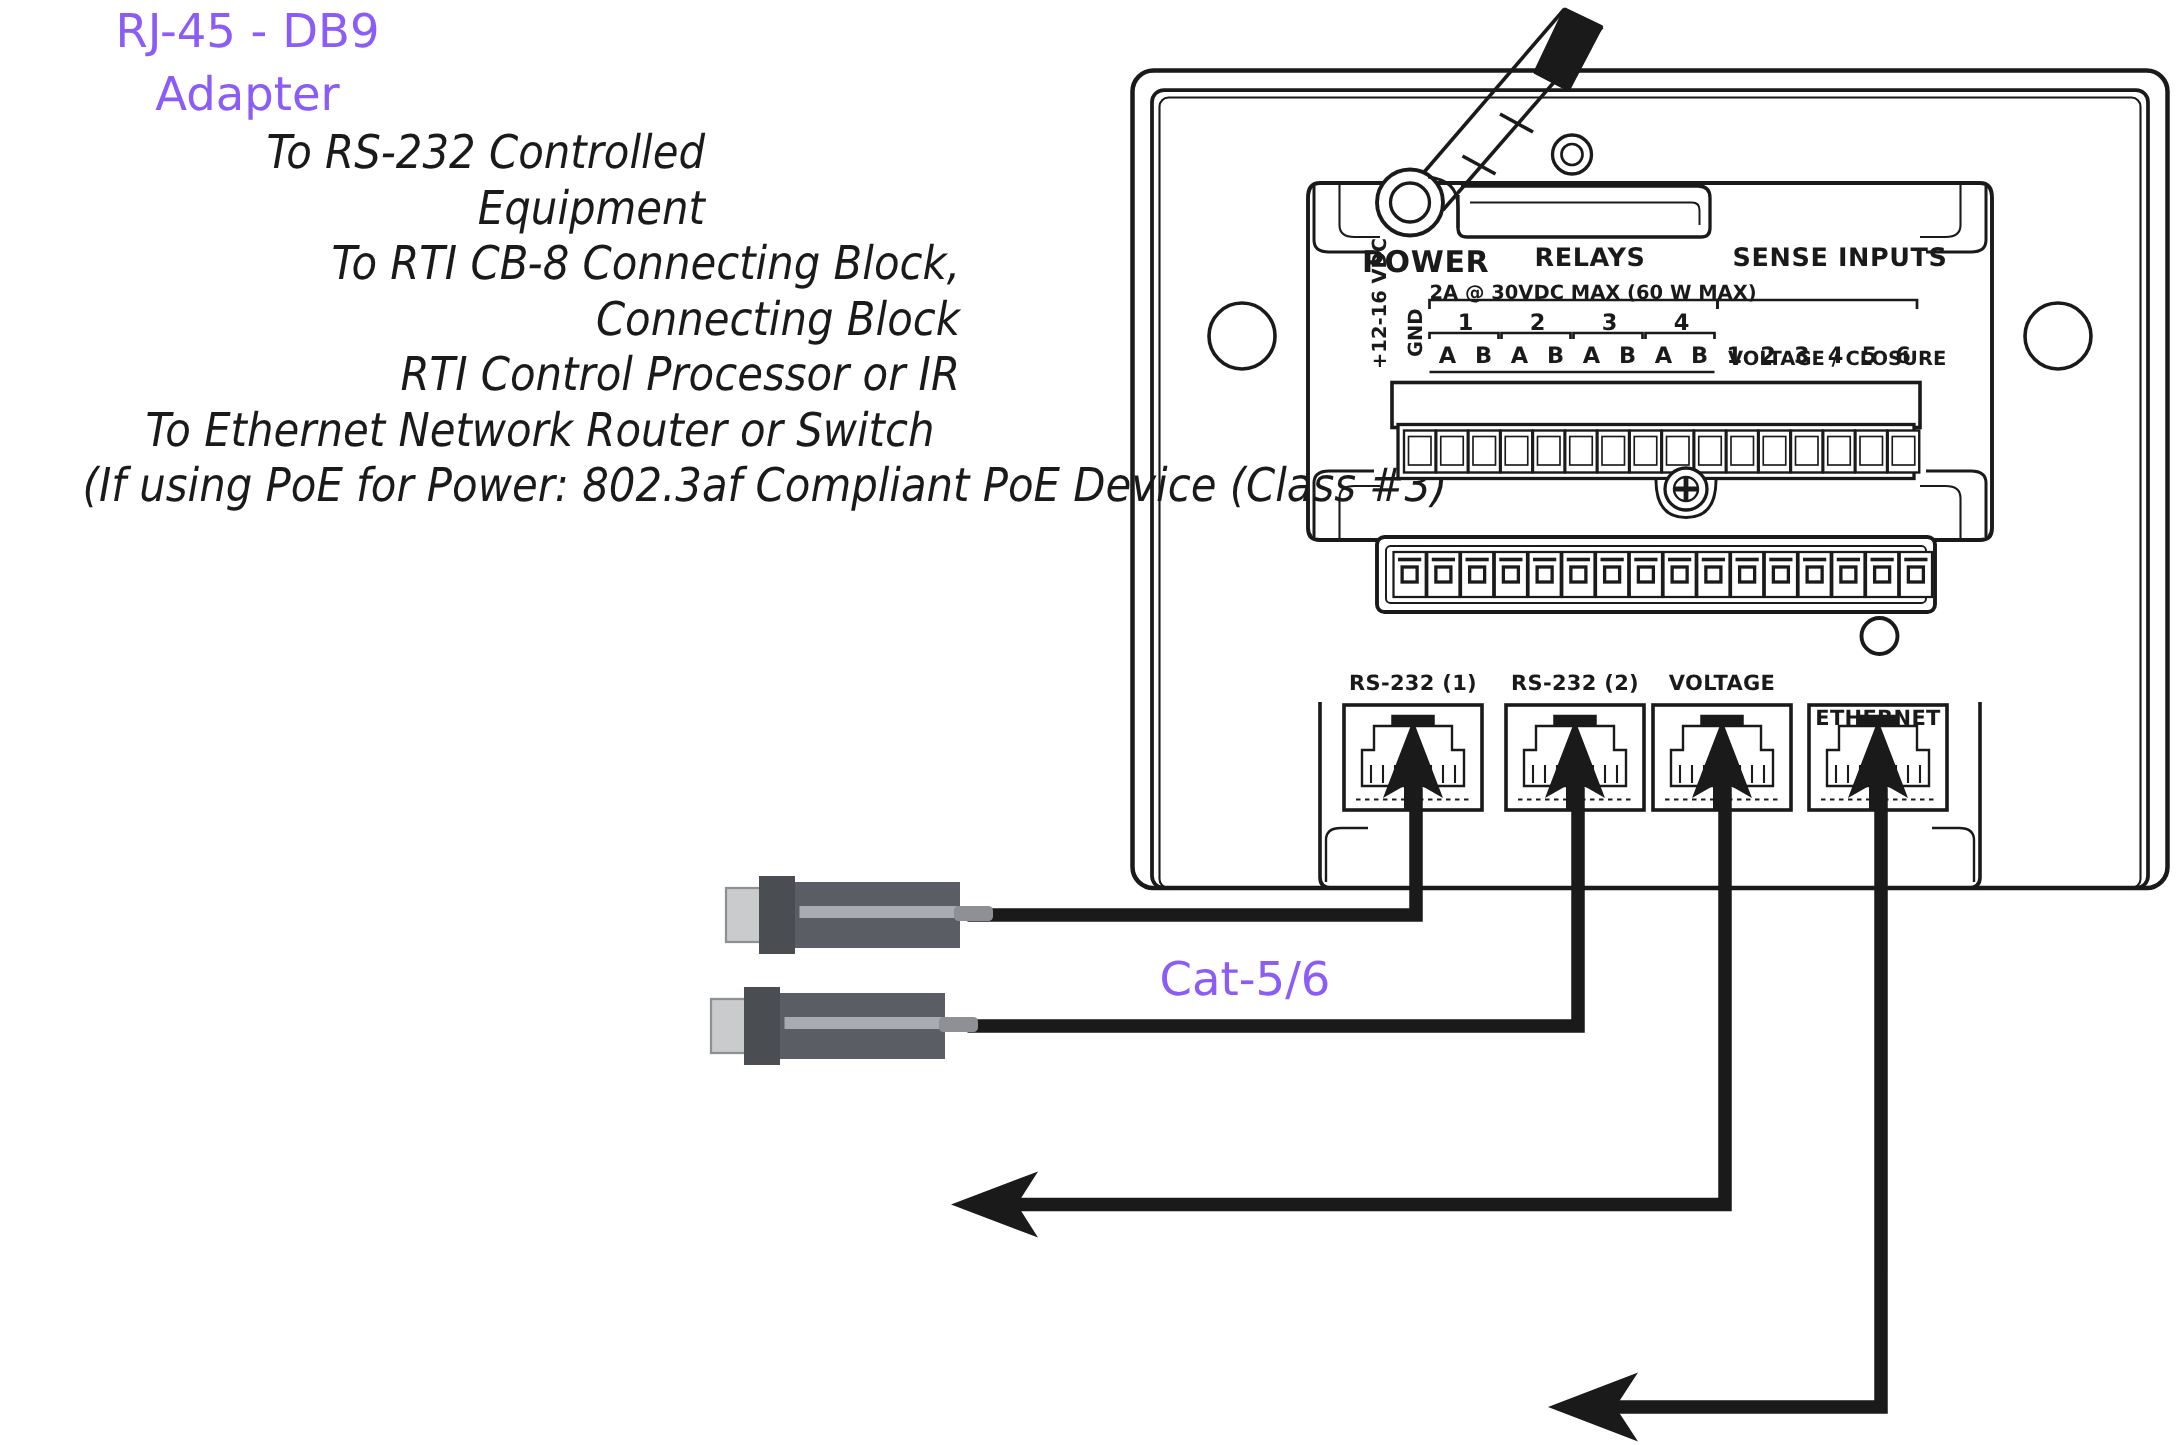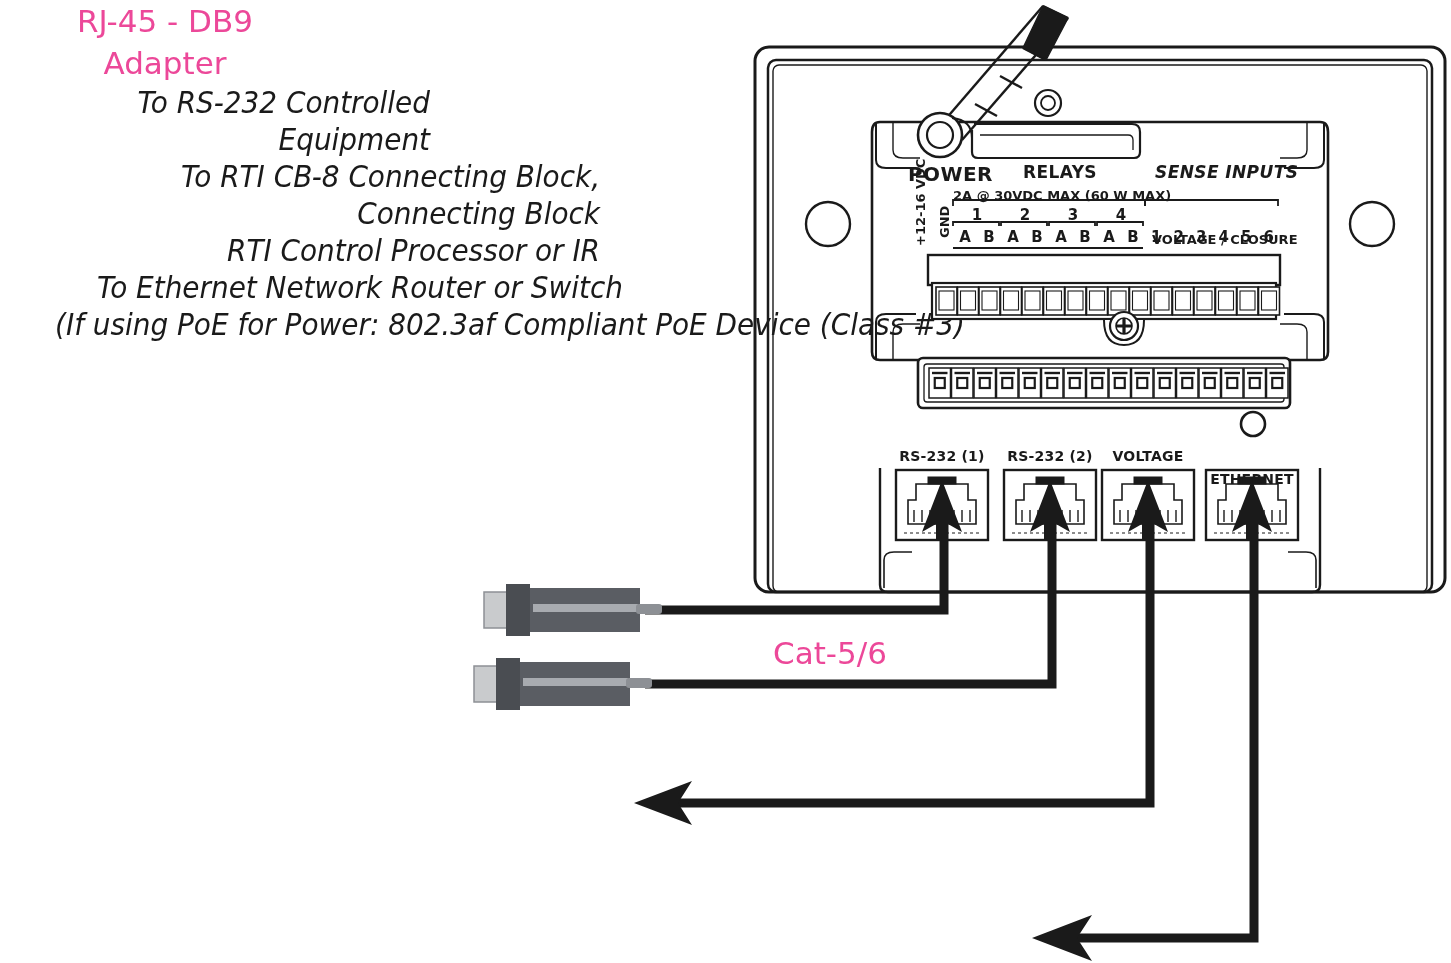--- a/index.html
+++ b/index.html
@@ -28,29 +28,29 @@
     color: #1a1a1a;
   }
   
   .callout {
     font-family: "DejaVu Sans Condensed", "DejaVu Sans", sans-serif;
     font-style: italic;
     font-size: 31px;
     line-height: 37px;
     color: #1a1a1a;
   }
-  .callout.right { text-align: right; }
+  .callout.right { text-align: right; margin-left: 40px; }
   .callout.center { text-align: center; }
   
   .plain {
     font-family: "DejaVu Sans", sans-serif;
     font-style: normal;
     font-size: 31px;
     line-height: 42px;
-    color: #ec4899;
+    color: #8b5cf6;
     text-align: center;
   }
 </style>
 </head>
 <body>
 
 <div id="page">
 
   <svg id="diagram-svg" width="1451" height="963" viewBox="0 0 1451 963">
 
@@ -327,21 +327,21 @@
         <path d="M 953,226 L 953,222 L 999,222 L 999,226"></path>
         <path d="M 1001,226 L 1001,222 L 1047,222 L 1047,226"></path>
         <path d="M 1049,226 L 1049,222 L 1095,222 L 1095,226"></path>
         <path d="M 1097,226 L 1097,222 L 1143,222 L 1143,226"></path>
         <path d="M 953,248 L 1143,248"></path>
       </g>
     </svg>
 
   <div class="lbl" style="left:908px; top:162px; width:76px; text-align:center; font-size:20px; font-weight:bold; letter-spacing:0.4px;">POWER</div>
   <div class="lbl" style="left:1020px; top:162px; width:80px; text-align:center; font-size:17px; font-weight:bold; letter-spacing:0.4px;">RELAYS</div>
-  <div class="lbl" style="left:1155px; top:162px; width:120px; text-align:center; font-size:17px; font-weight:bold; letter-spacing:0.4px;font-style:italic;">SENSE INPUTS</div>
+  <div class="lbl" style="left:1155px; top:162px; width:120px; text-align:center; font-size:17px; font-weight:bold; letter-spacing:0.4px;">SENSE INPUTS</div>
 
   <div class="lbl" style="left:953px; top:188px; width:190px; text-align:center; font-size:13px; font-weight:bold;">2A @ 30VDC MAX (60 W MAX)</div>
   <div class="lbl" style="left:1152px; top:188px; width:126px; text-align:center; font-size:13px; font-weight:bold;margin-top:44px;">VOLTAGE / CLOSURE</div>
 
   <div class="lbl" style="left:903px; top:180px; width:80px; font-size:13px; font-weight:bold; transform:rotate(-90deg); transform-origin:left top; white-space:nowrap; margin-left:10px; margin-top:66px;">+12-16 VDC</div>
   <div class="lbl" style="left:927px; top:200px; width:50px; font-size:13px; font-weight:bold; transform:rotate(-90deg); transform-origin:left top; white-space:nowrap; margin-left:10px; margin-top:38px;">GND</div>
 
   <div id="relay-group-labels">
       <div class="lbl" style="left: 953px; top: 206px; width: 48px; text-align: center; font-size: 15px; font-weight: bold;">1</div>
       <div class="lbl" style="left: 1001px; top: 206px; width: 48px; text-align: center; font-size: 15px; font-weight: bold;">2</div>

